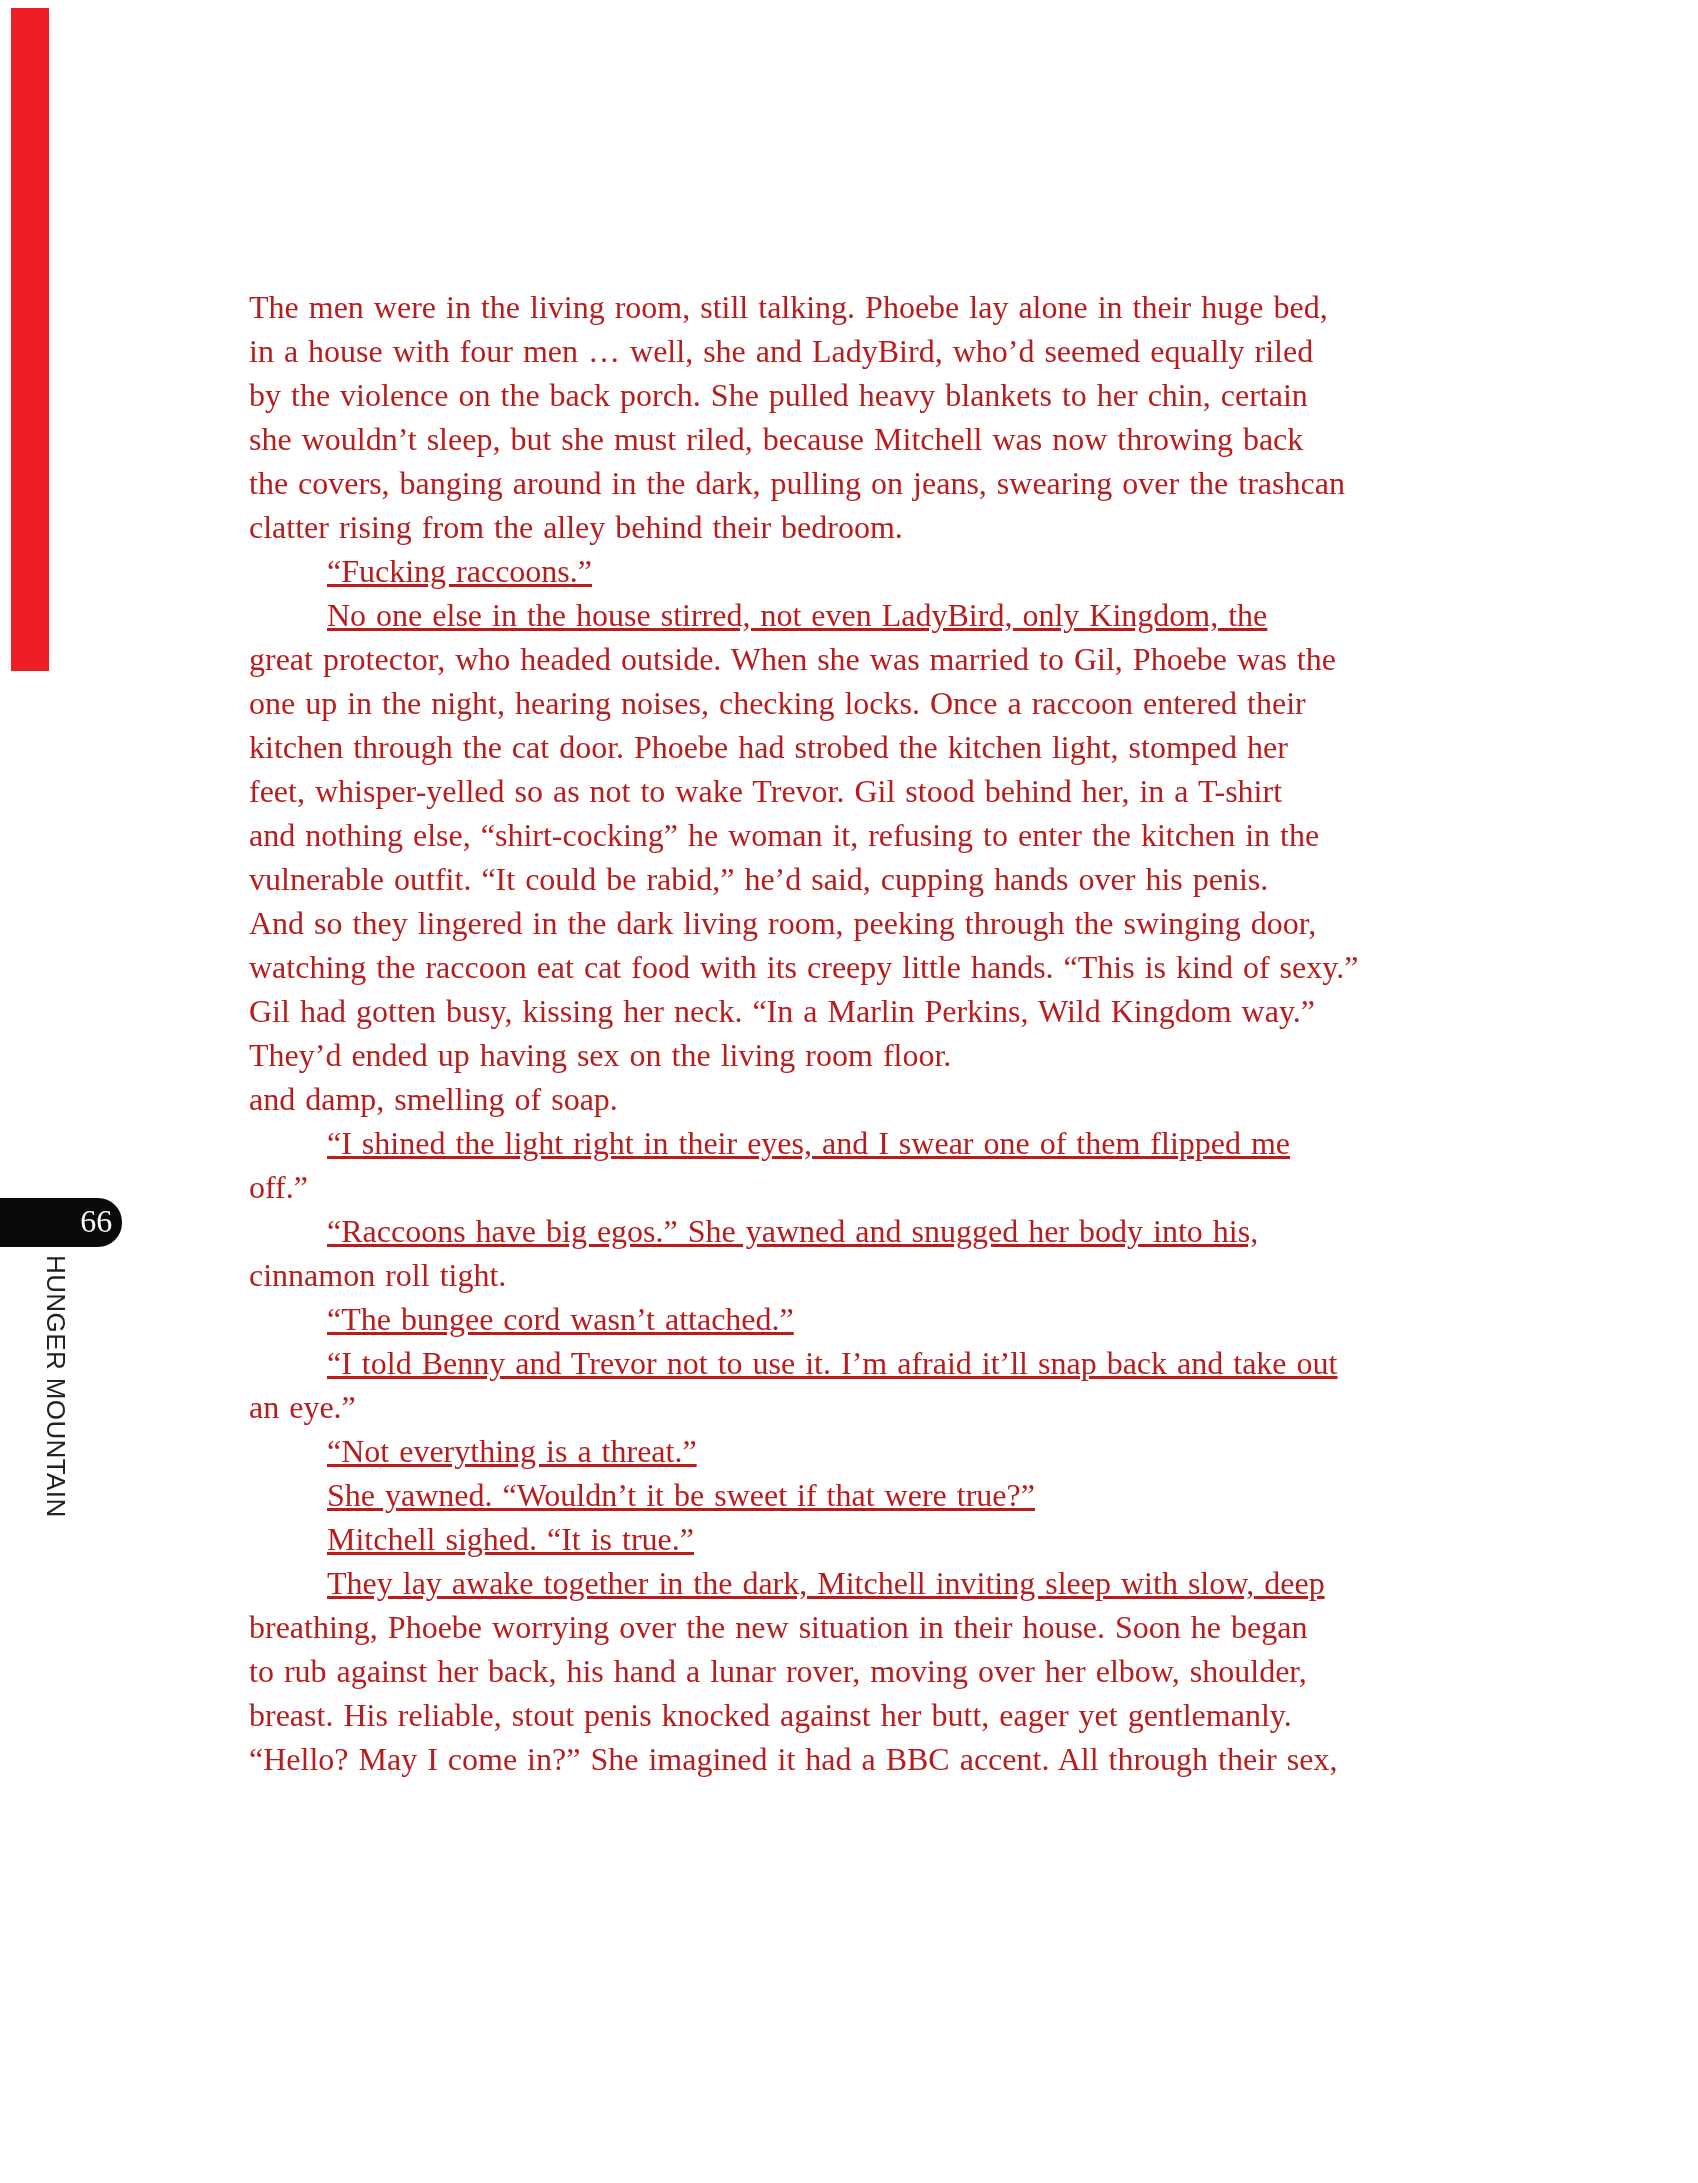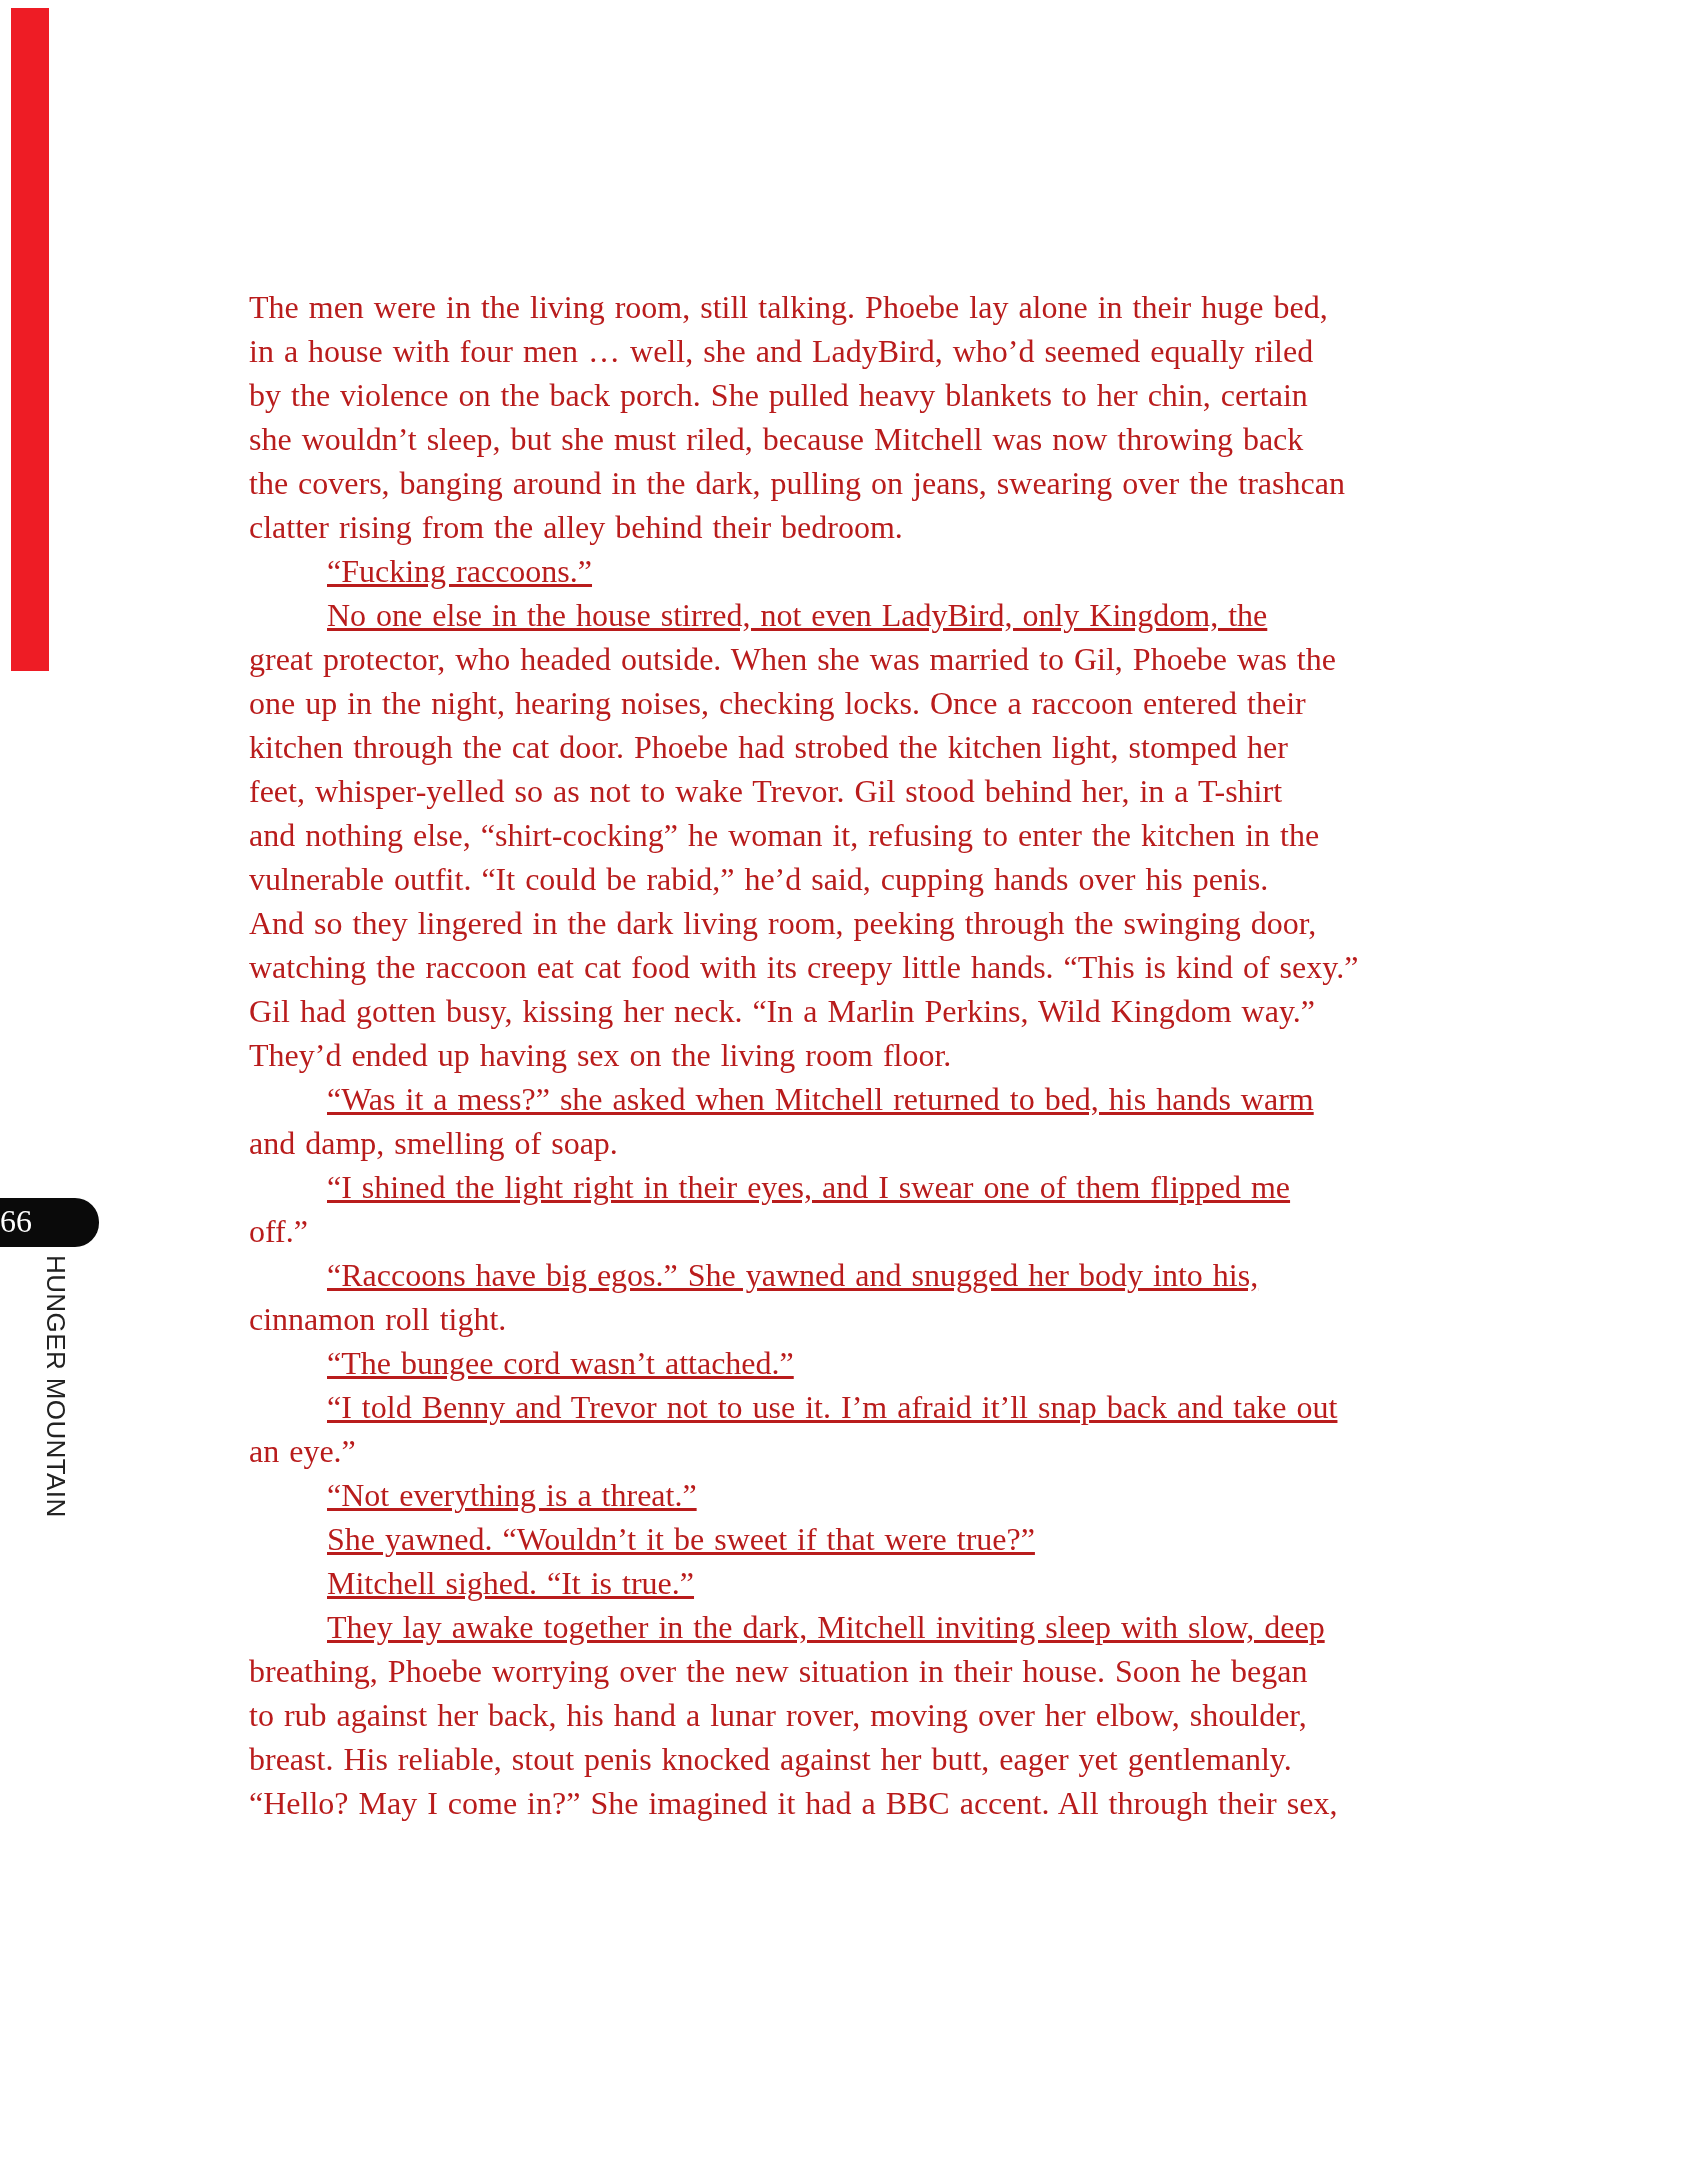--- a/index.html
+++ b/index.html
@@ -22,20 +22,22 @@
     width: 38px;
     height: 663px;
   }
   .page-number-pill {
     position: absolute;
     left: 0;
     top: 1198px;
     width: 99px;
     height: 49px;
     border-radius: 0 24px 24px 0;
+    text-align: right;
+    padding-left: 23px;
   }
   .page-number-pill .num {
     display: inline-block;
     color: #ffffff;
     font-size: 32px;
     line-height: 47px;
     padding-right: 9.7px;
     font-family: "Liberation Serif", "DejaVu Serif", serif;
   }
   .journal-title {
@@ -93,21 +95,20 @@
       <div class="line">great protector, who headed outside. When she was married to Gil, Phoebe was the</div>
       <div class="line">one up in the night, hearing noises, checking locks. Once a raccoon entered their</div>
       <div class="line">kitchen through the cat door. Phoebe had strobed the kitchen light, stomped her</div>
       <div class="line">feet, whisper-yelled so as not to wake Trevor. Gil stood behind her, in a T-shirt</div>
       <div class="line">and nothing else, “shirt-cocking” he woman it, refusing to enter the kitchen in the</div>
       <div class="line">vulnerable outfit. “It could be rabid,” he’d said, cupping hands over his penis.</div>
       <div class="line">And so they lingered in the dark living room, peeking through the swinging door,</div>
       <div class="line">watching the raccoon eat cat food with its creepy little hands. “This is kind of sexy.”</div>
       <div class="line">Gil had gotten busy, kissing her neck. “In a Marlin Perkins, Wild Kingdom way.”</div>
       <div class="line">They’d ended up having sex on the living room floor.</div>
-      <div class="line indent">“Was it a mess?” she asked when Mitchell returned to bed, his hands warm</div>
       <div class="line">and damp, smelling of soap.</div>
       <div class="line indent">“I shined the light right in their eyes, and I swear one of them flipped me</div>
       <div class="line">off.”</div>
       <div class="line indent">“Raccoons have big egos.” She yawned and snugged her body into his,</div>
       <div class="line">cinnamon roll tight.</div>
       <div class="line indent">“The bungee cord wasn’t attached.”</div>
       <div class="line indent">“I told Benny and Trevor not to use it. I’m afraid it’ll snap back and take out</div>
       <div class="line">an eye.”</div>
       <div class="line indent">“Not everything is a threat.”</div>
       <div class="line indent">She yawned. “Wouldn’t it be sweet if that were true?”</div>

